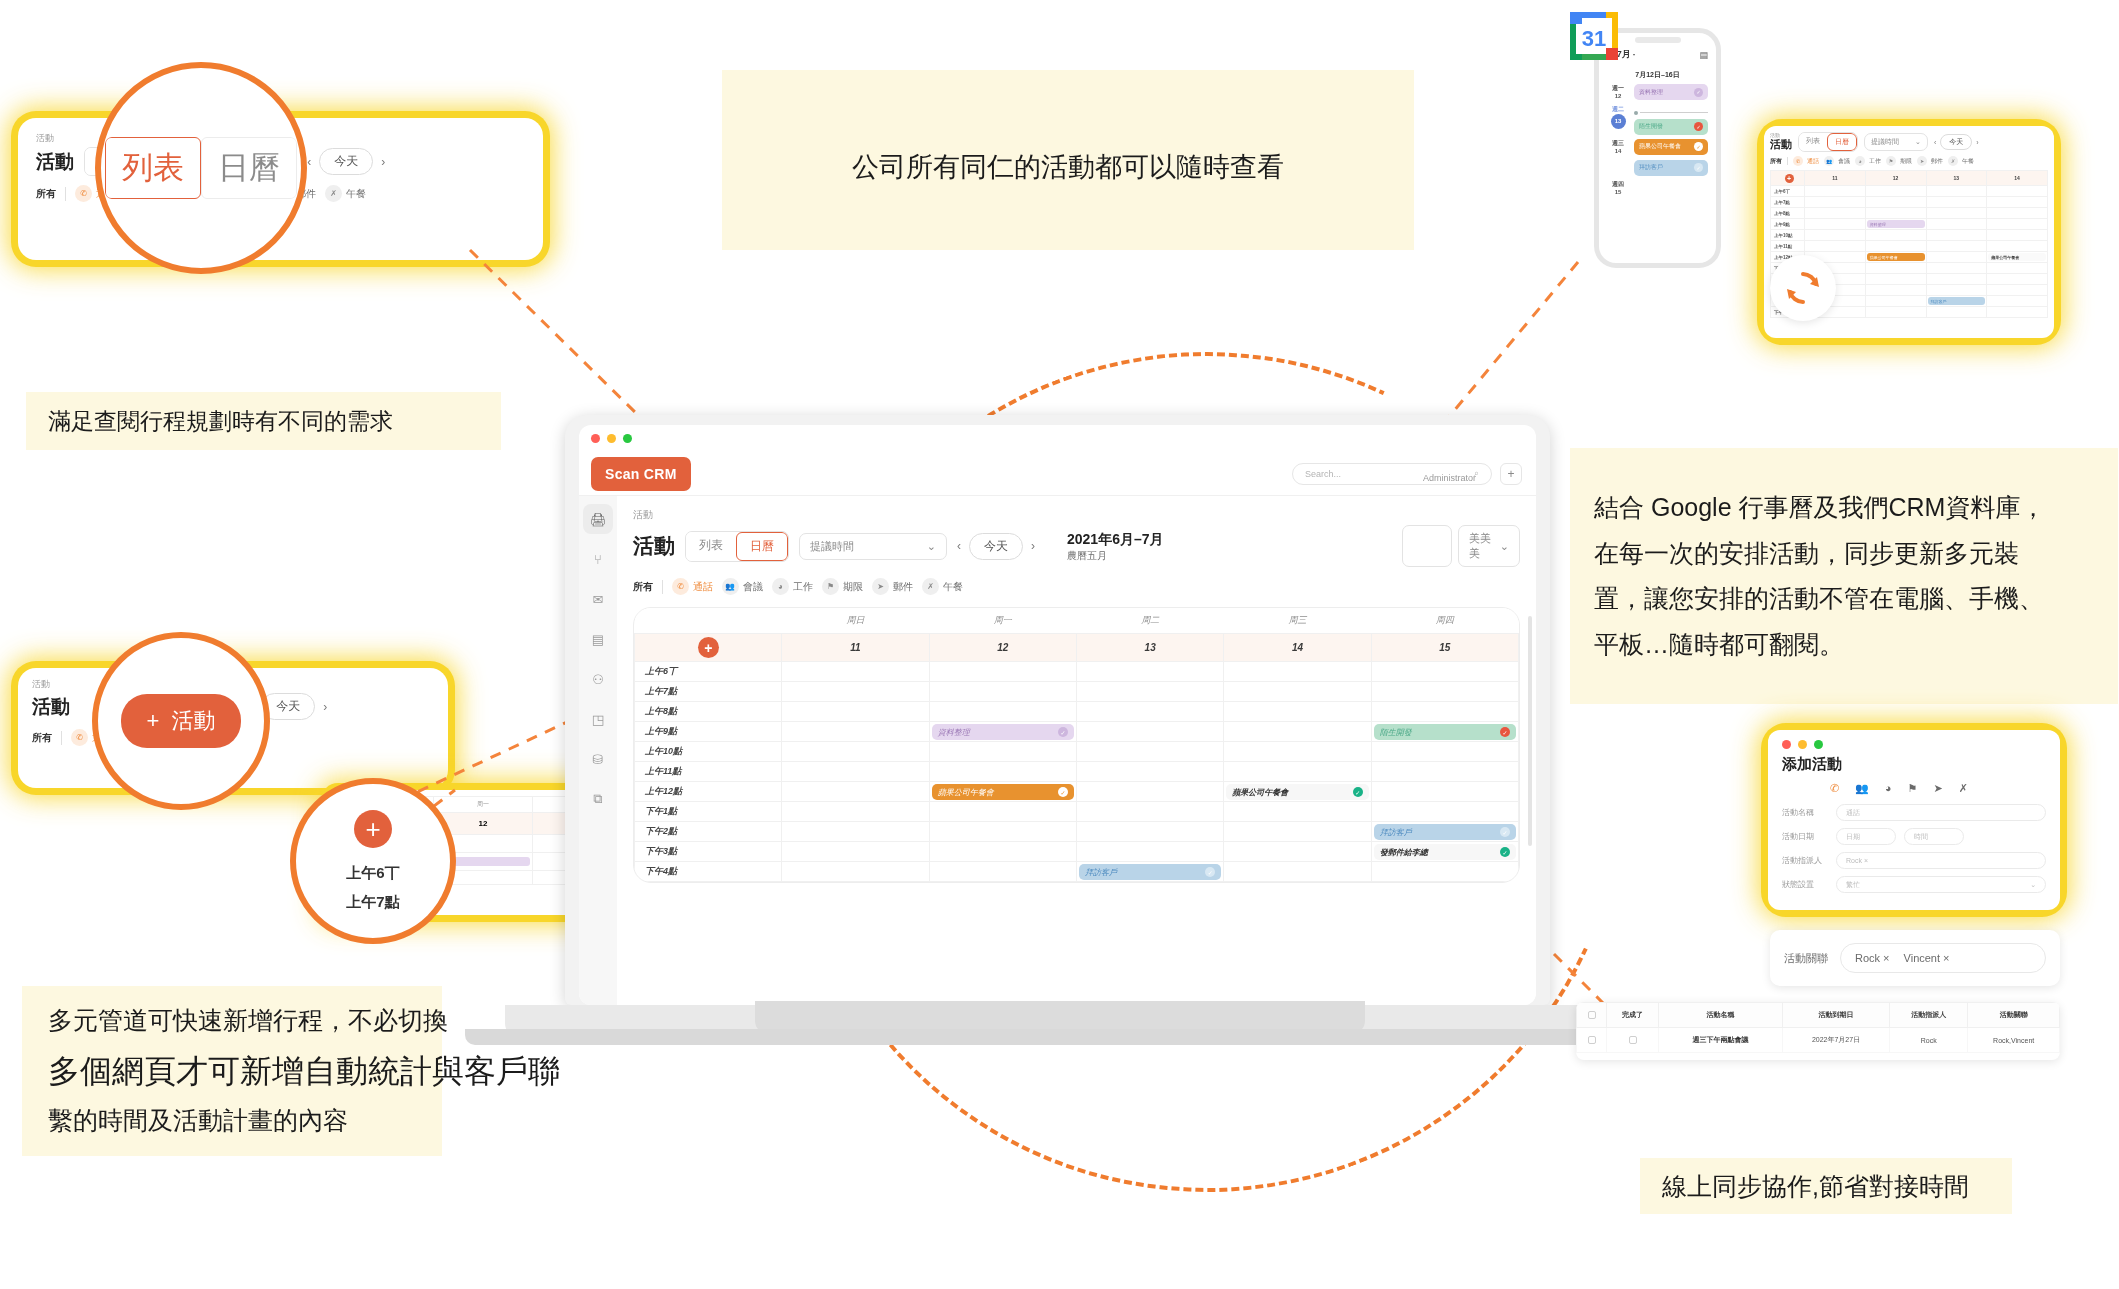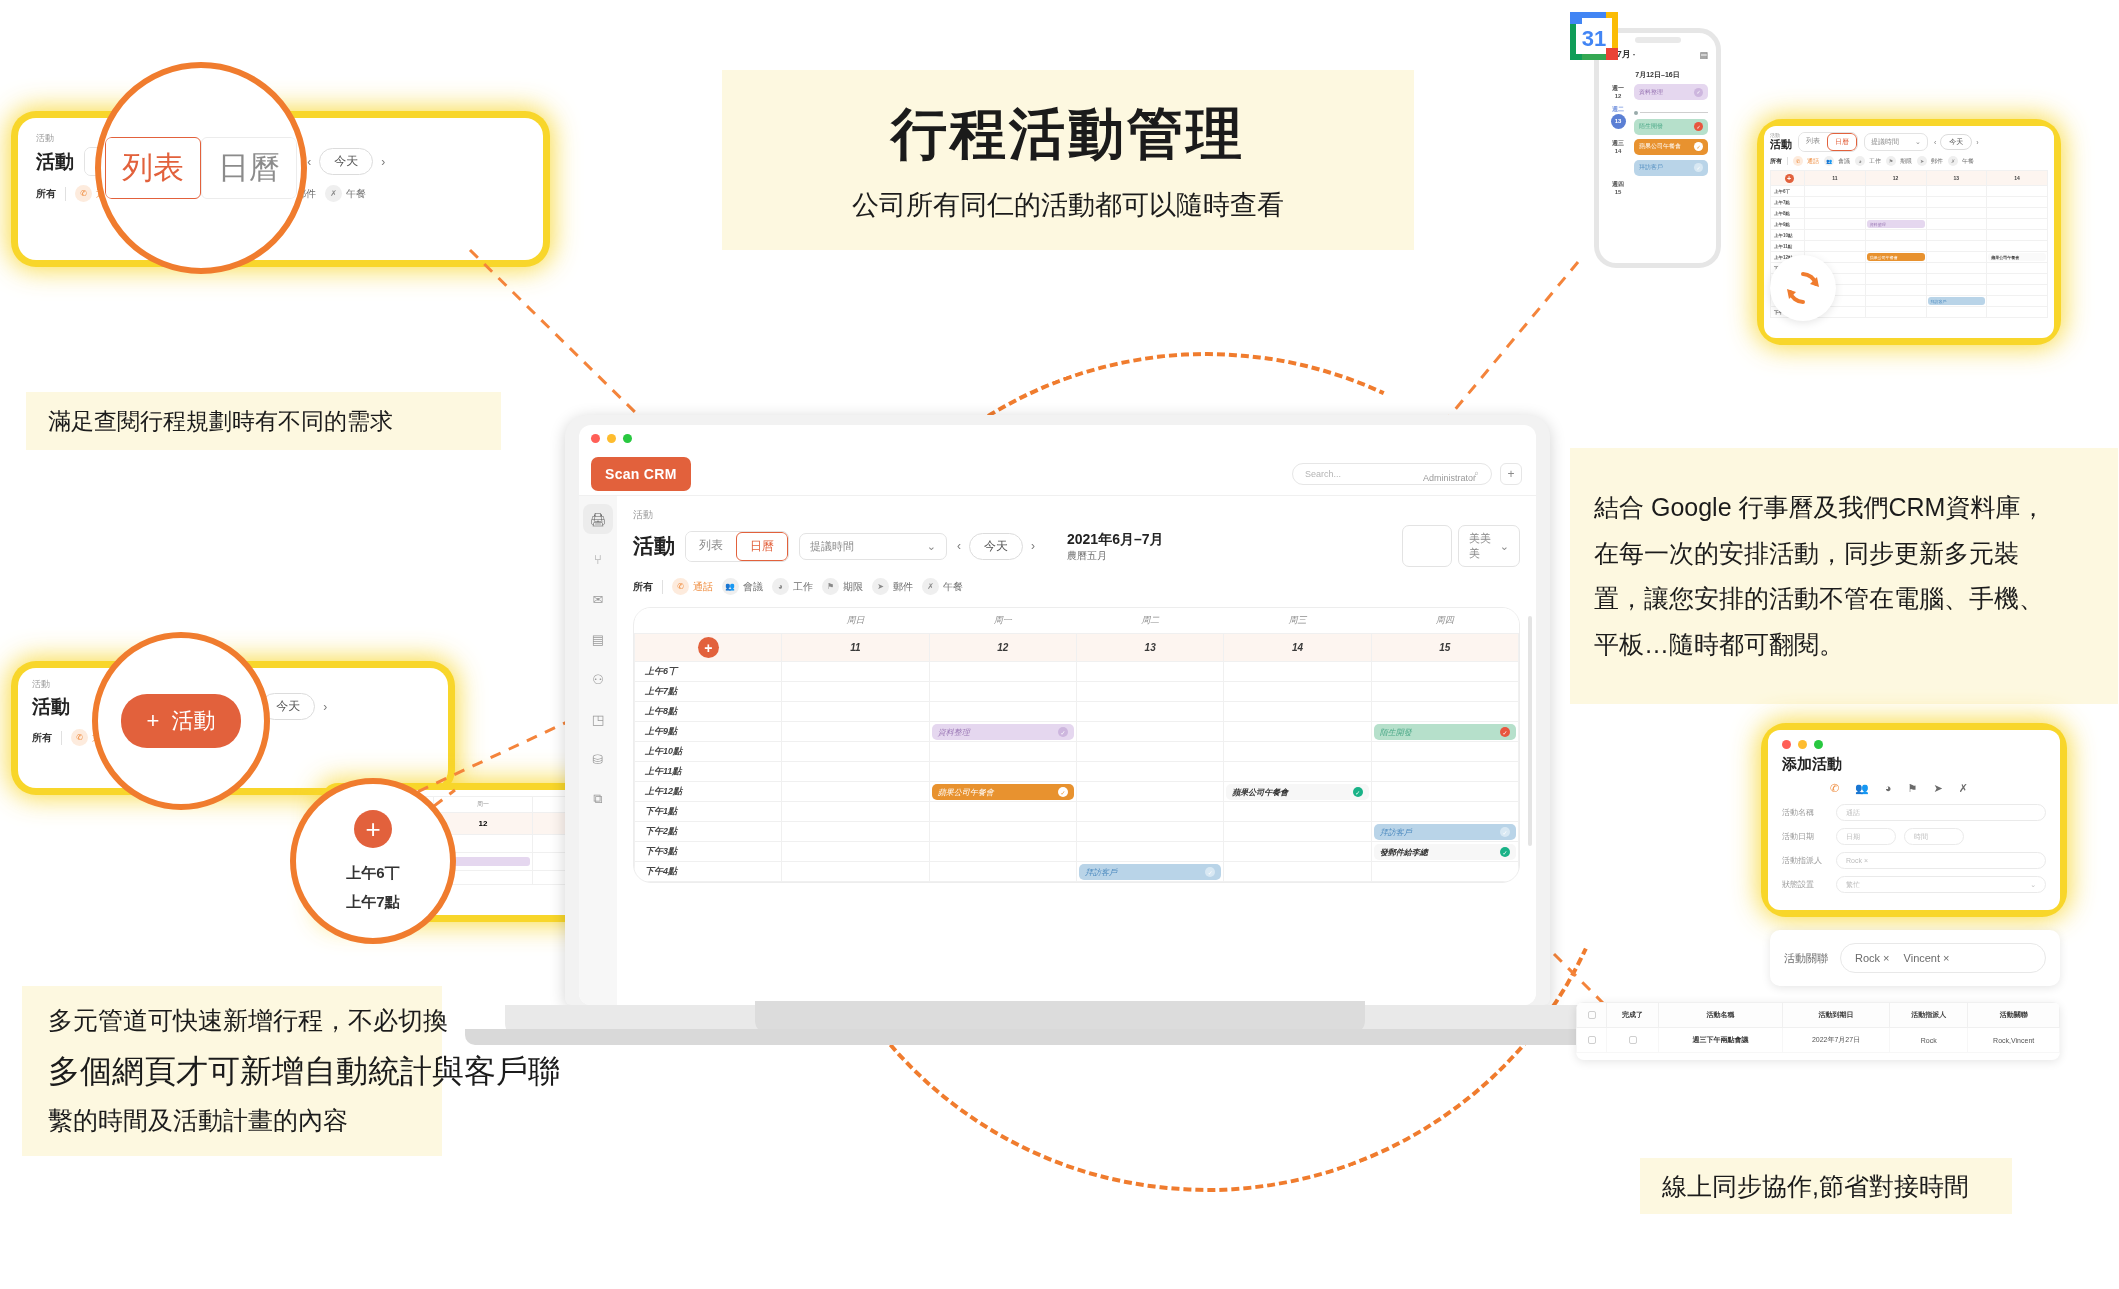--- a/index.html
+++ b/index.html
@@ -195,21 +195,20 @@
   .conn { position:absolute; z-index:10; }
 </style>
 </head>
 <body>
 
 <div id="stage">
 
   <div class="arc-ring" style="left:787px; top:352px; width:840px; height:840px; transform:rotate(-20deg);"></div>
 
   <div class="cream-box" style="left:722px; top:70px; width:692px; height:180px; align-items:center;">
-    <div class="line" style="font-size:56px; font-weight:700; letter-spacing:3px;">行程活動管理</div>
     <div class="line" style="font-size:27px; margin-top:14px;">公司所有同仁的活動都可以隨時查看</div>
   </div>
 
   <svg class="conn" style="left:0; top:0; width:2119px; height:1289px;">
     <line x1="470" y1="250" x2="755" y2="530" stroke="#f4843b" stroke-width="3" stroke-dasharray="11 9"></line>
     <line x1="400" y1="800" x2="700" y2="660" stroke="#f4843b" stroke-width="3" stroke-dasharray="11 9"></line>
     <line x1="1578" y1="262" x2="1398" y2="478" stroke="#f4843b" stroke-width="3" stroke-dasharray="11 9"></line>
     <line x1="1455" y1="855" x2="1610" y2="1010" stroke="#f4843b" stroke-width="3" stroke-dasharray="11 9"></line>
     <line x1="370" y1="855" x2="455" y2="790" stroke="#f4843b" stroke-width="3" stroke-dasharray="11 9"></line>
   </svg>

